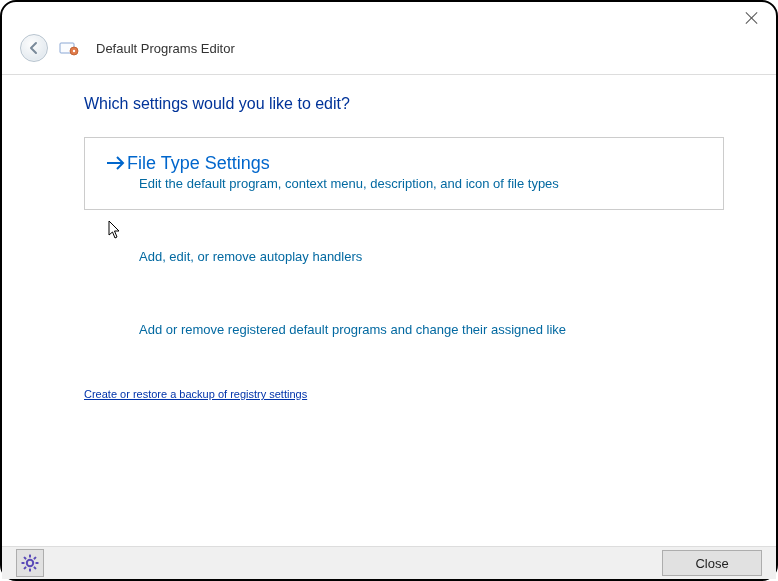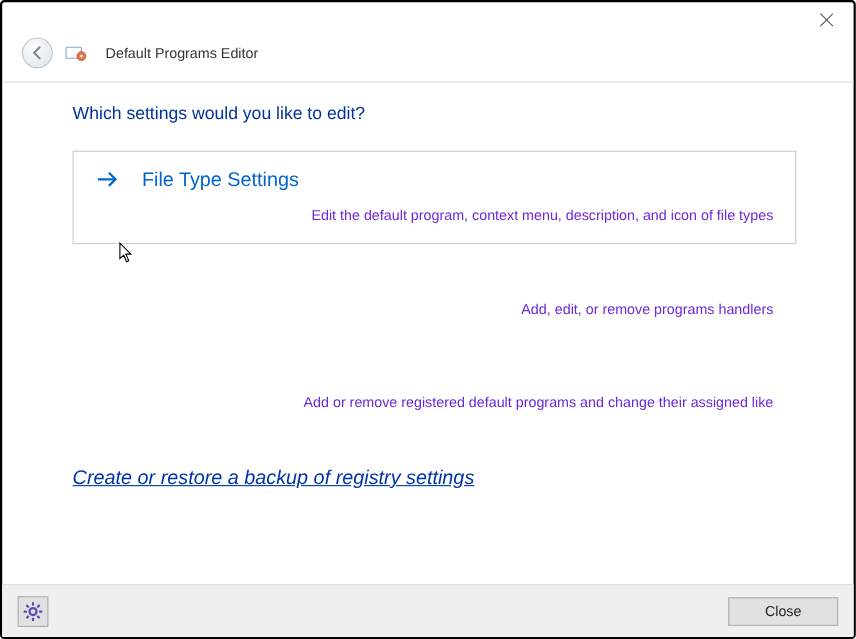--- a/index.html
+++ b/index.html
@@ -8,21 +8,21 @@
       background: #fff;
       width: 778px;
       height: 581px;
       position: relative;
       overflow: hidden;
     }
     .outer {
       width: 778px;
       height: 581px;
       border: 2px solid #000;
-      border-radius: 4px;
+      border-radius: 16px;
       position: relative;
       background: #fff;
       display: flex;
       flex-direction: column;
     }
     .titlebar {
       height: 24px;
       position: relative;
     }
     .close-x {
@@ -71,21 +71,21 @@
       align-items: center;
       justify-content: center;
     }
     .app-title {
       font-size: 13px;
       color: #333;
       margin-left: 6px;
     }
     .content {
       flex: 1;
-      padding: 20px 52px 0 64px;
+      padding: 20px 52px 0 82px;
       overflow: auto;
     }
     .heading {
       color: #003399;
       font-size: 16px;
       font-weight: 400;
       margin-bottom: 24px;
     }
     .option {
       border: 1px solid transparent;
@@ -94,53 +94,51 @@
       cursor: pointer;
       position: relative;
     }
     .option.selected {
       border: 1px solid #ccc;
       background: #fff;
     }
     .option-head {
       display: flex;
       align-items: center;
-      gap: 20px;
+      gap: 0;
     }
     .arrow-icon {
       width: 22px;
       height: 22px;
       display: flex;
       align-items: center;
       justify-content: center;
       flex-shrink: 0;
     }
     .option-title {
       color: #0066cc;
       font-size: 18px;
       font-weight: 400;
     }
     .option-desc {
-      color: #6d28d9;
+      color: #0369a1;
       font-size: 13px;
       margin-left: 34px;
-      margin-top: 14px;
-      text-align: right;
+      margin-top: 2px;
     }
     .backup-link {
       color: #0033aa;
-      font-size: 18px;
+      font-size: 11px;
       text-decoration: underline;
       cursor: pointer;
       margin-top: 10px;
       display: inline-block;
-      font-style: italic;
     }
     .footer {
-      height: 48px;
+      height: 33px;
       background: #f0f0f0;
       border-top: 1px solid #ddd;
       display: flex;
       align-items: center;
       justify-content: space-between;
       padding: 0 14px;
     }
     .gear-btn {
       width: 28px;
       height: 28px;
@@ -206,21 +204,21 @@
             <line x1="2" y1="11" x2="18" y2="11" stroke="#0066cc" stroke-width="2"></line>
             <polyline points="12,5 18,11 12,17" stroke="#0066cc" stroke-width="2" fill="none"></polyline>
           </svg>
         </span>
         <span class="option-title">File Type Settings</span>
       </div>
       <div class="option-desc">Edit the default program, context menu, description, and icon of file types</div>
     </div>
 
     <div class="option">
-      <div class="option-desc">Add, edit, or remove programs handlers</div>
+      <div class="option-desc">Add, edit, or remove autoplay handlers</div>
     </div>
 
     <div class="option">
       <div class="option-desc">Add or remove registered default programs and change their assigned like</div>
     </div>
 
     <a class="backup-link">Create or restore a backup of registry settings</a>
   </div>
 
   <div class="footer">

